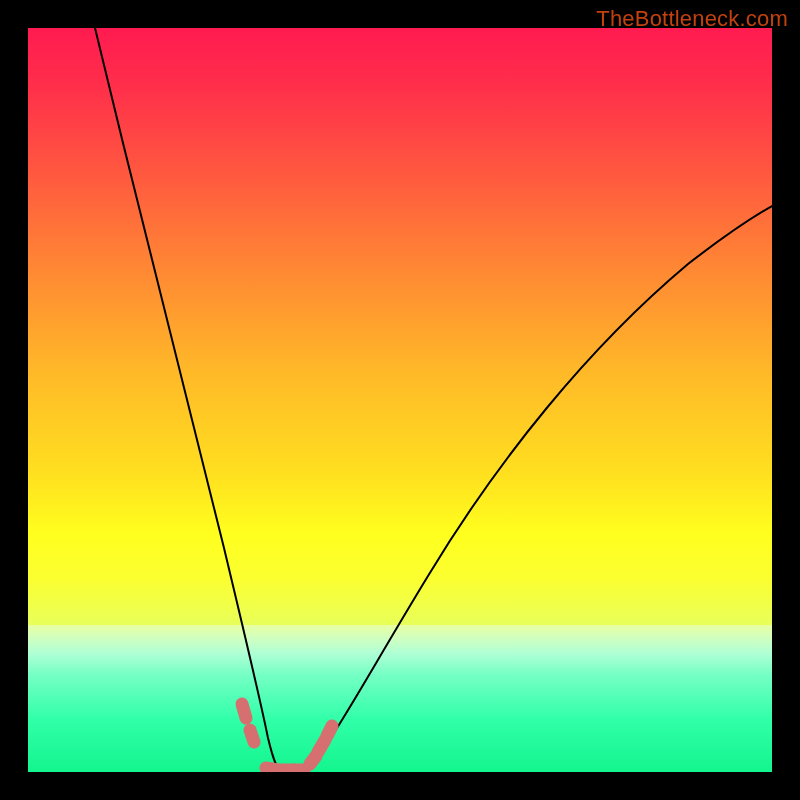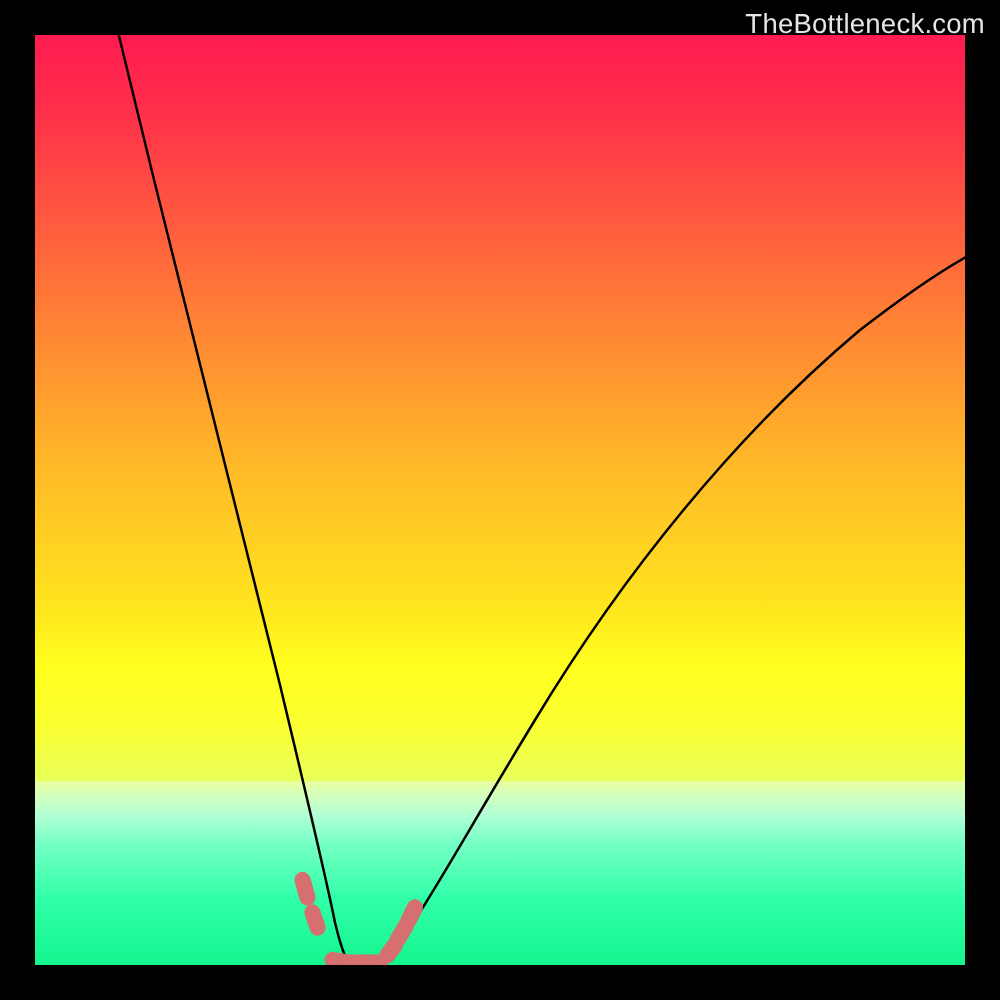--- a/index.html
+++ b/index.html
@@ -28,21 +28,21 @@
       #74ffc4 87%,
       #30ffa8 93%,
       #13f58e 100%
     );
   }
 
   .watermark {
     position: absolute;
     top: 6px;
     right: 12px;
-    color: #e5e5e5;
+    color: #c2410c;
     font-size: 22px;
     font-weight: 500;
     letter-spacing: 0.2px;
   }
 
   svg.curves {
     position: absolute;
     left: 0; top: 0;
     width: 744px; height: 744px;
   }

